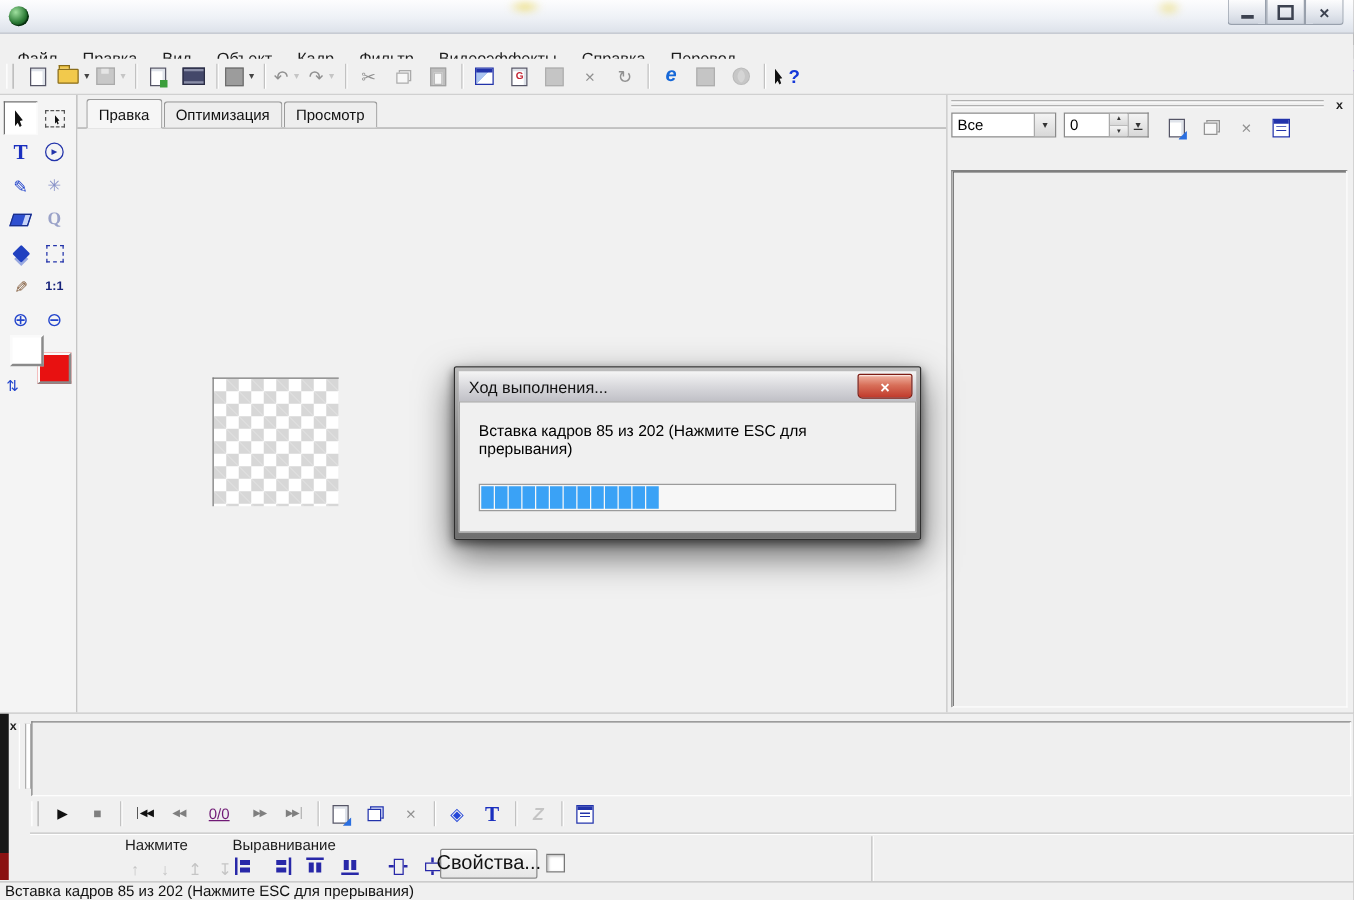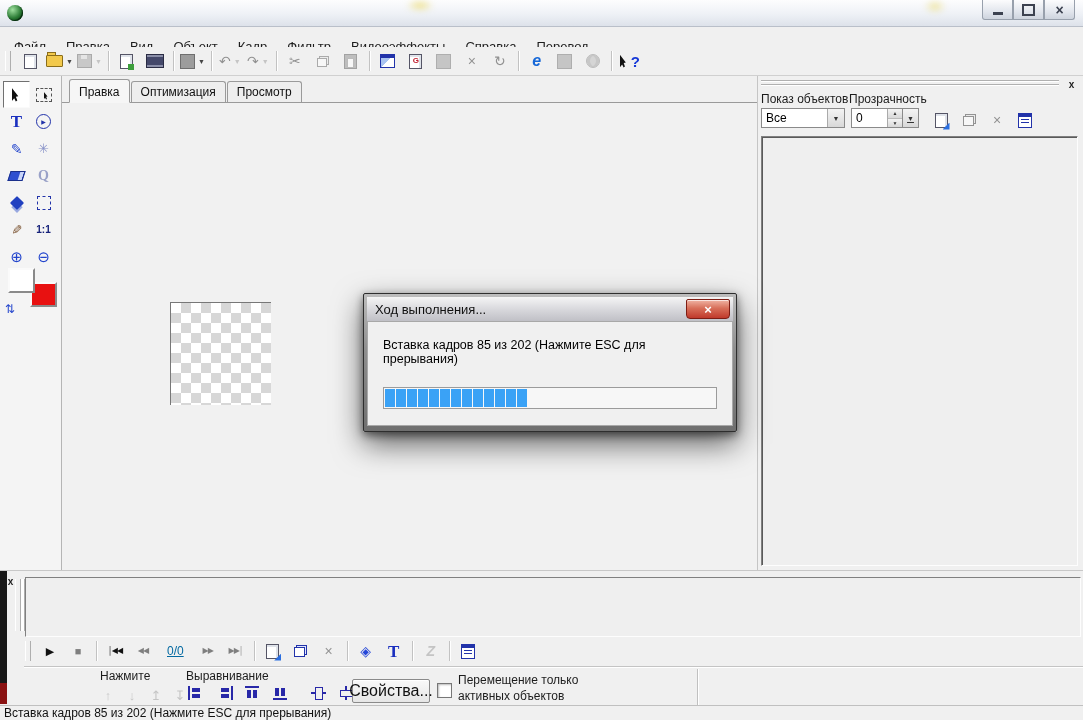--- a/index.html
+++ b/index.html
@@ -34,21 +34,21 @@
   .tbar{display:flex;align-items:center;}
   .tbtn{min-width:24px;height:22px;display:inline-flex;align-items:center;justify-content:center;
     border:1px solid transparent;margin:0 1px;cursor:default;}
   .tbtn.act{background:#fff;border:1px solid;border-color:#707070 #fafafa #fafafa #707070;}
   .dis{opacity:.5;filter:grayscale(1);}
   .gly{display:inline-flex;align-items:center;justify-content:center;font-size:14px;line-height:1;color:#333;}
   .dd{font-size:7px;color:#444;margin-left:3px;}
   .tsep{width:1px;height:20px;background:#c2c2c2;box-shadow:1px 0 0 #fff;margin:0 4px;}
   .tgap{width:10px;}
   .thandle{width:4px;height:20px;border-left:1px solid #fff;border-right:1px solid #aeaeae;margin:0 5px 0 3px;}
-  .tlabel{font-size:12px;color:#0369a1;padding:0 10px;text-decoration:underline;}
+  .tlabel{font-size:12px;color:#701a75;padding:0 10px;text-decoration:underline;}
 
   .maintoolbar{position:absolute;left:0;top:47px;width:1083px;height:29px;background:#f0f0f0;
     border-bottom:1px solid #d0d0d0;padding-left:2px;box-sizing:border-box;}
 
   
   .ic-page{width:11px;height:13px;background:#fff;border:1px solid #556;position:relative;
     font-size:8px;display:inline-flex;align-items:center;justify-content:center;box-shadow:inset -2px 2px 0 #dfe3ea;}
   .ic-gif{color:#c22333;font-weight:bold;}
   .ic-addfr::after{content:'';position:absolute;right:-3px;bottom:-3px;width:7px;height:7px;
     background:#2b6fe0;clip-path:polygon(0 100%,100% 0,100% 100%);}
@@ -396,24 +396,20 @@
       <div class="checker"></div>
     </div>
   </div>
 
   <div class="rightpanel">
     <div class="rp-handle">
       <span class="hline"></span>
       <span class="hline"></span>
       <span class="xbtn">x</span>
     </div>
-    <div class="rp-labels">
-      <span>Показ объектов</span>
-      <span>Прозрачность</span>
-    </div>
     <div class="rp-controls">
       <div class="combo">
         <span class="combo-val">Все</span>
         <span class="combo-btn">▼</span>
       </div>
       <div class="spin">
         <span class="spin-val">0</span>
         <span class="spin-btns">
           <span>▲</span>
           <span>▼</span>
@@ -527,21 +523,20 @@
         <span class="tbtn">
           <span class="gly al al-cv"></span>
         </span>
         <span class="tbtn">
           <span class="gly al al-cb"></span>
         </span>
       </div>
     <div class="props-btn">Свойства...</div>
     <div class="chkwrap">
       <span class="chk"></span>
-      <span class="chk-label">Перемещение только активных объектов</span>
     </div>
     <div class="vline2"></div>
   </div>
 
   <div class="statusbar">
     <span>Вставка кадров 85 из 202 (Нажмите ESC для прерывания)</span>
   </div>
 
   <div class="edge-sliver"></div>
 

